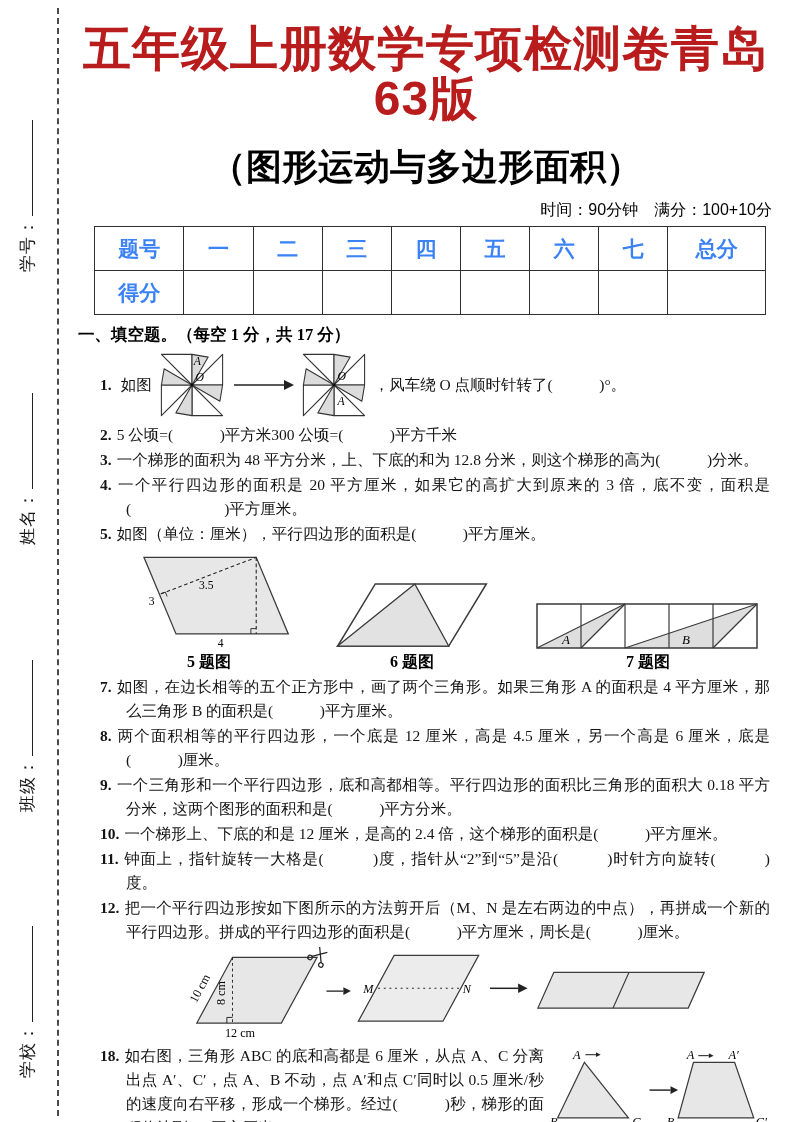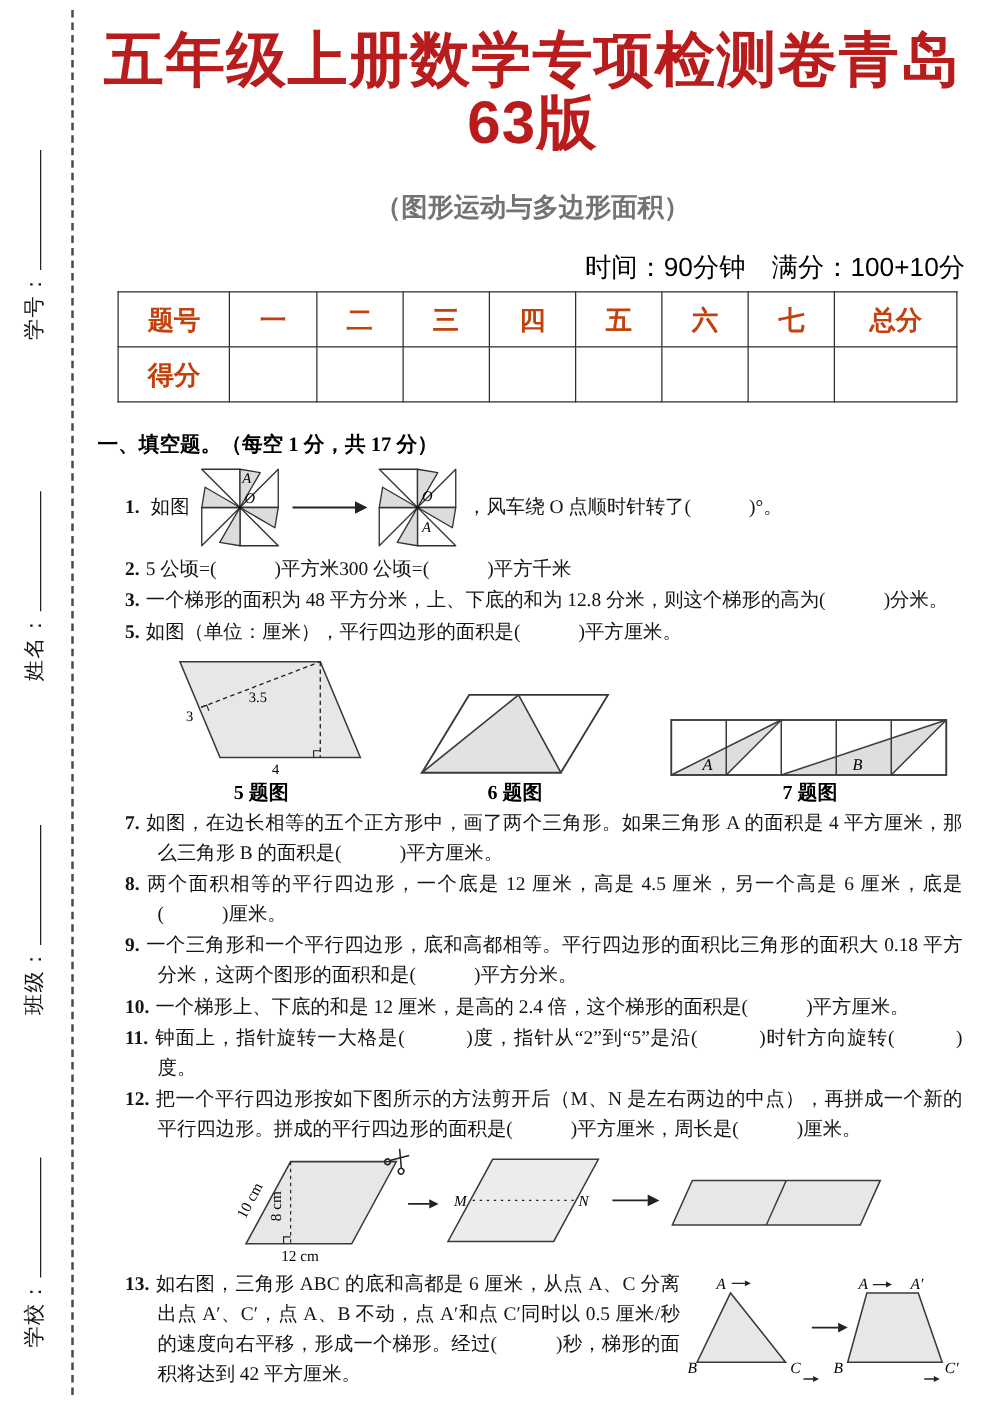--- a/index.html
+++ b/index.html
@@ -12,28 +12,28 @@
     border-left:2px dashed #4a4a4a;}
   .side-unit{position:absolute;left:16px;transform:rotate(-90deg);transform-origin:0 0;
     white-space:nowrap;font-size:17px;letter-spacing:1px;}
   .sig-line{display:inline-block;width:96px;border-bottom:1.6px solid #222;height:2px;
     vertical-align:baseline;margin-left:2px;}
   
   main{position:absolute;left:76px;top:0;width:700px;}
   .title{margin:24px 0 0;text-align:center;font-family:"Liberation Sans","DejaVu Sans",sans-serif;
     font-weight:900;font-size:48px;line-height:50px;letter-spacing:1px;color:#b91c1c;}
   .subtitle{margin:24px 0 0;text-align:center;font-family:"Liberation Sans","DejaVu Sans",sans-serif;
-    font-weight:800;font-size:21px;line-height:38px;color:#737373;}
-  .info{margin:14px 4px 5px 0;text-align:right;font-size:21px;
+    font-weight:800;font-size:36px;line-height:38px;color:#000000;}
+  .info{margin:14px 4px 5px 0;text-align:right;font-size:16px;
     font-family:"Liberation Sans","DejaVu Sans",sans-serif;color:#000;}
   table.score{border-collapse:collapse;table-layout:fixed;width:672px;margin-left:18px;}
   table.score td{border:1.7px solid #2e2e2e;height:41px;text-align:center;
-    font-size:21px;font-weight:bold;color:#c2410c;}
+    font-size:21px;font-weight:bold;color:#3b82f6;}
   
-  .section{font-weight:bold;font-size:16.5px;margin:23px 0 3px 2px;color:#000;}
+  .section{font-weight:bold;font-size:16.5px;margin:9px 0 3px 2px;color:#000;}
   .q{font-size:15.5px;line-height:24px;padding-left:50px;text-indent:-26px;
     margin:1px 6px 1px 0;text-align:justify;}
   .qno{font-weight:bold;padding-right:5px;}
   .q1row{display:flex;align-items:center;gap:4px;padding-left:24px;text-indent:0;margin:3px 0 2px;}
   .q2 .partB{}
   .figrow{display:flex;align-items:flex-end;margin:6px 0 2px 38px;gap:0;}
   .figblock{text-align:center;}
   .figcap{font-size:16px;margin-top:2px;font-weight:bold;color:#000;}
   .fig12row{margin:2px 0 0 102px;}
   .fig13{float:right;margin:2px 0 2px 6px;}
@@ -149,20 +149,23 @@
   </div>
 
   <div class="q q2">
     <span class="qno">2.</span><span>5 公顷=(　　　)平方米</span><span class="partB">300 公顷=(　　　)平方千米</span>
   </div>
 
   <div class="q">
     <span class="qno">3.</span><span>一个梯形的面积为 48 平方分米，上、下底的和为 12.8 分米，则这个梯形的高为(　　　)分米。</span>
   </div>
 
+  <div class="q">
+    <span class="qno">4.</span><span>一个平行四边形的面积是 20 平方厘米，如果它的高扩大到原来的 3 倍，底不变，面积是(　　　　　　)平方厘米。</span>
+  </div>
 
   <div class="q">
     <span class="qno">5.</span><span>如图（单位：厘米），平行四边形的面积是(　　　)平方厘米。</span>
   </div>
 
   <div class="figrow">
     <div class="figblock">
       <svg width="190" height="98" viewBox="0 0 210 110">
         <polygon points="32,6 158,6 194,92 68,92" fill="#e7e7e7" stroke="#3a3a3a" stroke-width="1.4"></polygon>
         <line x1="51" y1="47" x2="158" y2="6" stroke="#222" stroke-width="1.2" stroke-dasharray="4,3"></line>
@@ -272,16 +275,16 @@
       <polygon points="150,16 193,16 213,74 134,74" fill="#e7e7e7" stroke="#3a3a3a" stroke-width="1.3"></polygon>
       <text class="mathlab" x="147" y="13" text-anchor="middle">A</text>
       <line x1="155" y1="9" x2="166" y2="9" stroke="#222" stroke-width="1.1"></line>
         <polygon points="166,6.5 171,9 166,11.5" fill="#222"></polygon>
       <text class="mathlab" x="192" y="13" text-anchor="middle">A′</text>
       <text class="mathlab" x="126" y="83" text-anchor="middle">B</text>
       <text class="mathlab" x="221" y="83" text-anchor="middle">C′</text>
       <line x1="198" y1="88" x2="206" y2="88" stroke="#222" stroke-width="1.1"></line>
         <polygon points="206,85.5 211,88 206,90.5" fill="#222"></polygon>
     </svg>
-    <span class="qno">13.</span><span>如右图，三角形 ABC 的底和高都是 6 厘米，从点 A、C 分离出点 A′、C′，点 A、B 不动，点 A′和点 C′同时以 0.5 厘米/秒的速度向右平移，形成一个梯形。经过(　　　)秒，梯形的面积将达到 42 平方厘米。</span>
+    <span class="qno">18.</span><span>如右图，三角形 ABC 的底和高都是 6 厘米，从点 A、C 分离出点 A′、C′，点 A、B 不动，点 A′和点 C′同时以 0.5 厘米/秒的速度向右平移，形成一个梯形。经过(　　　)秒，梯形的面积将达到 42 平方厘米。</span>
   </div>
 
 </main>
 
 </body></html>

